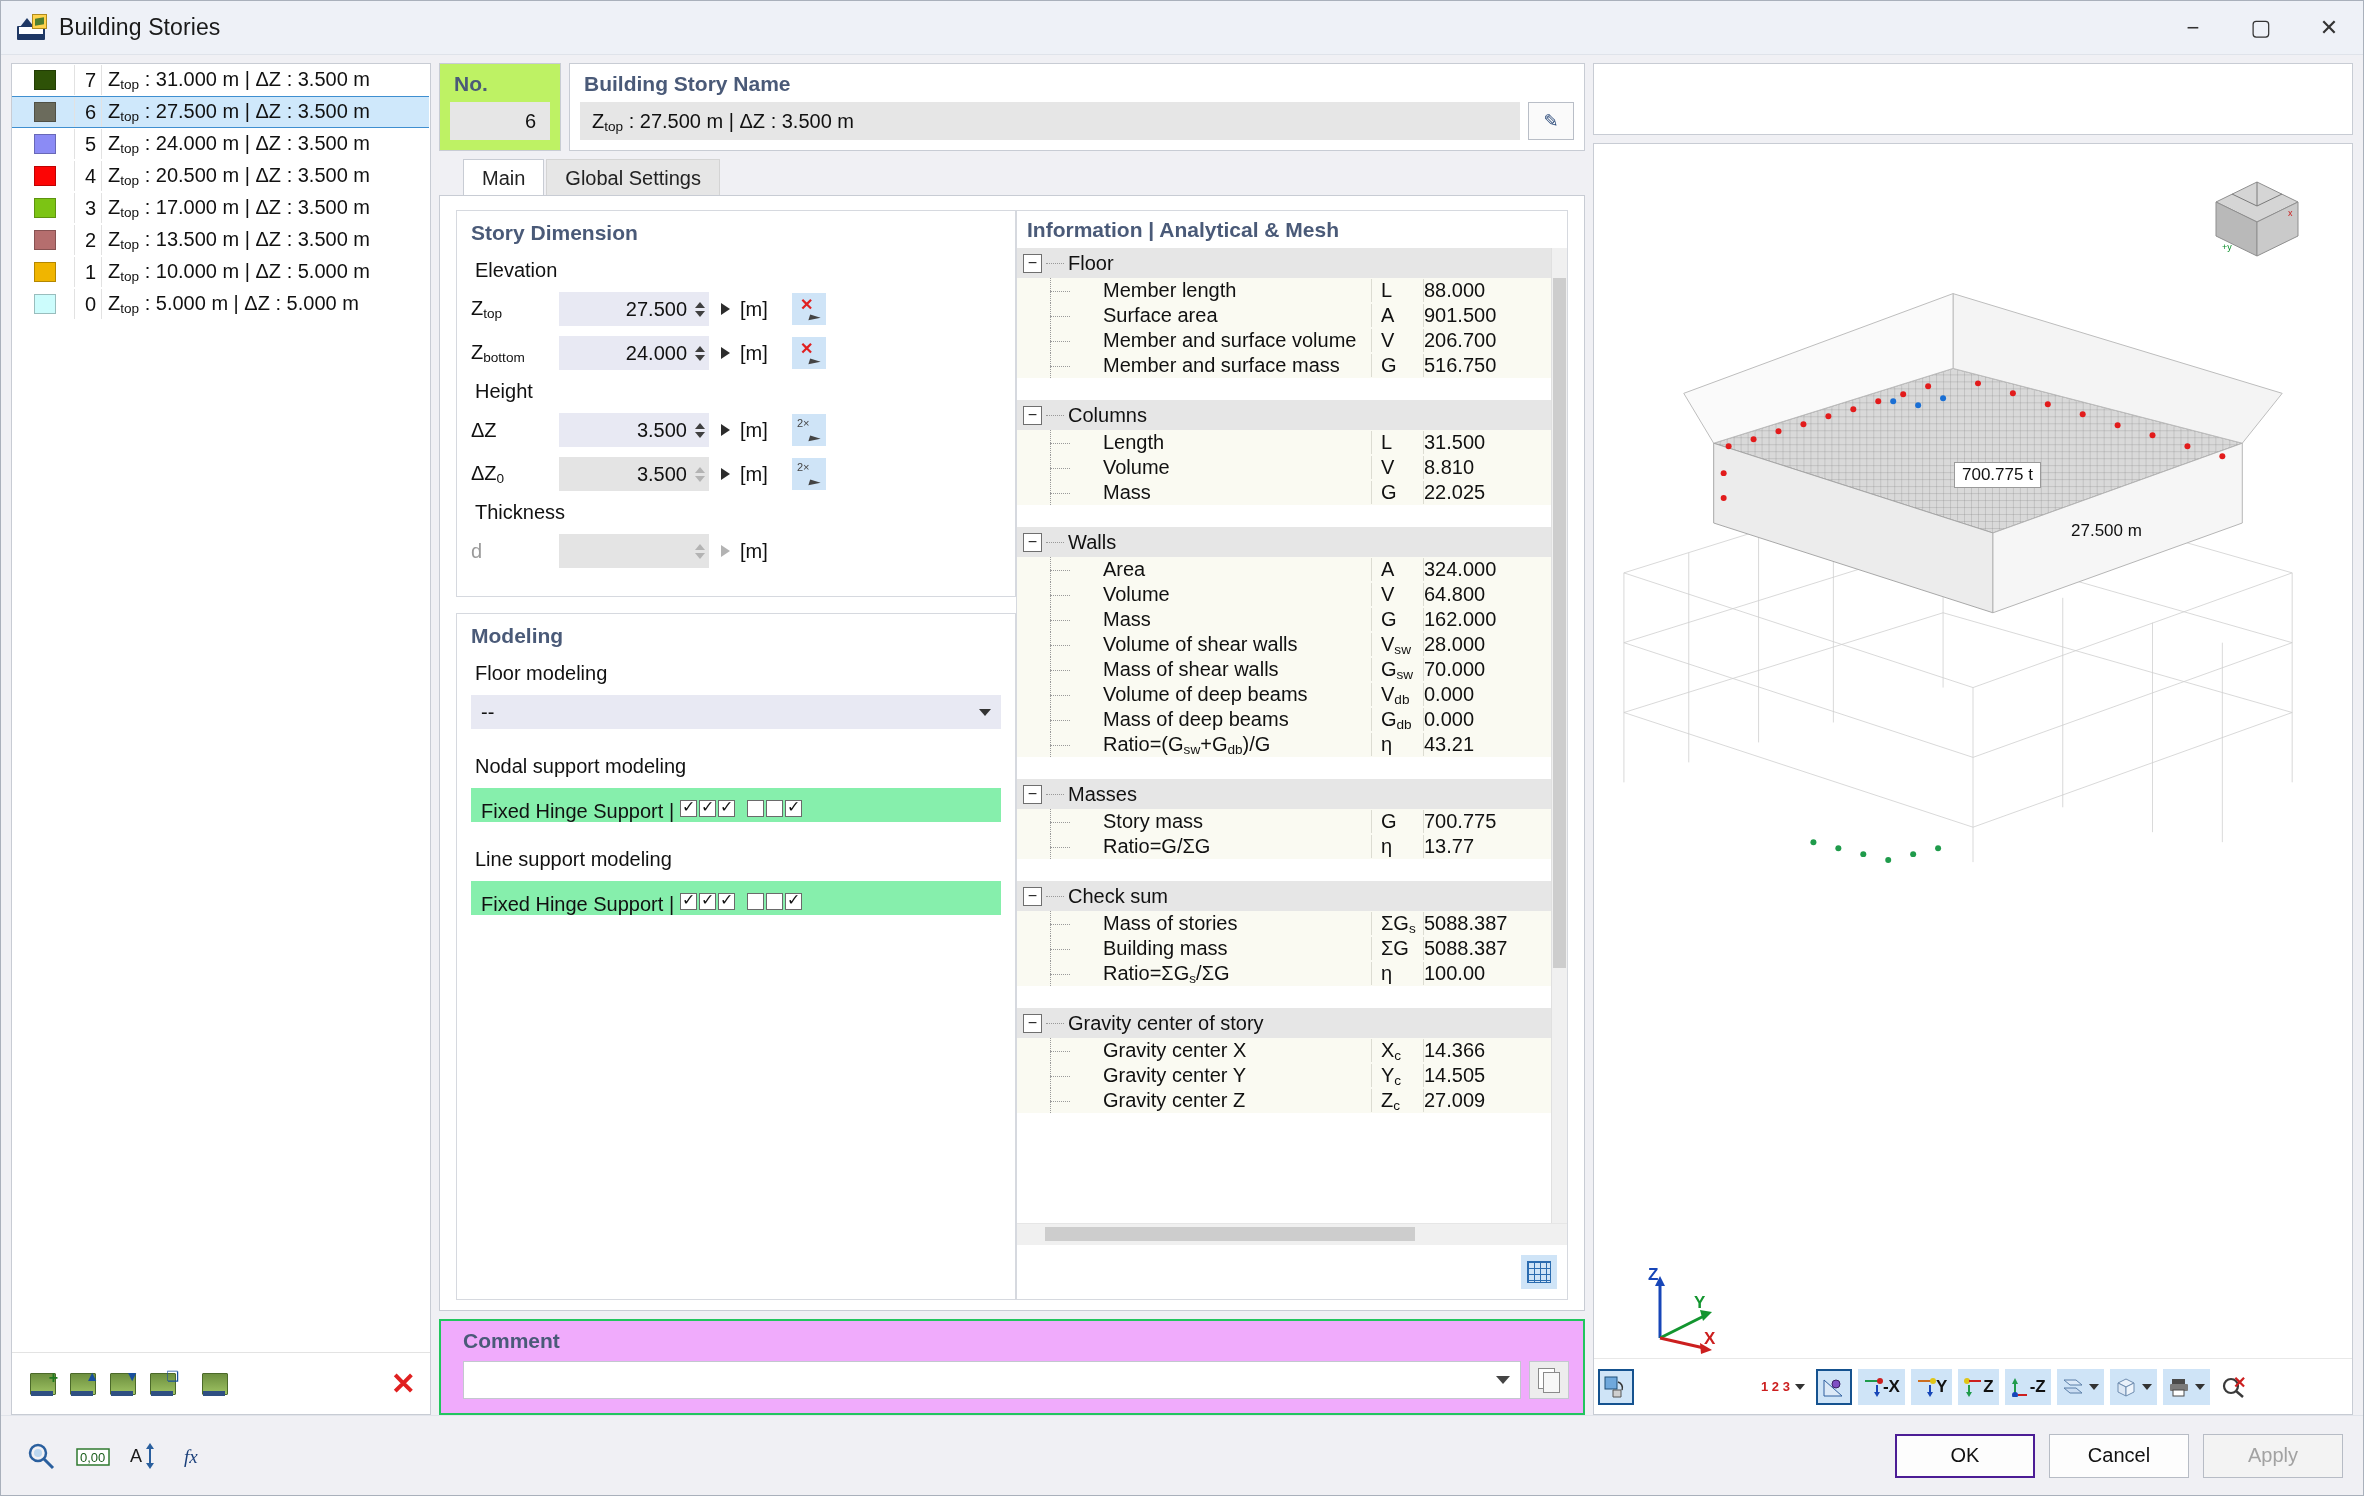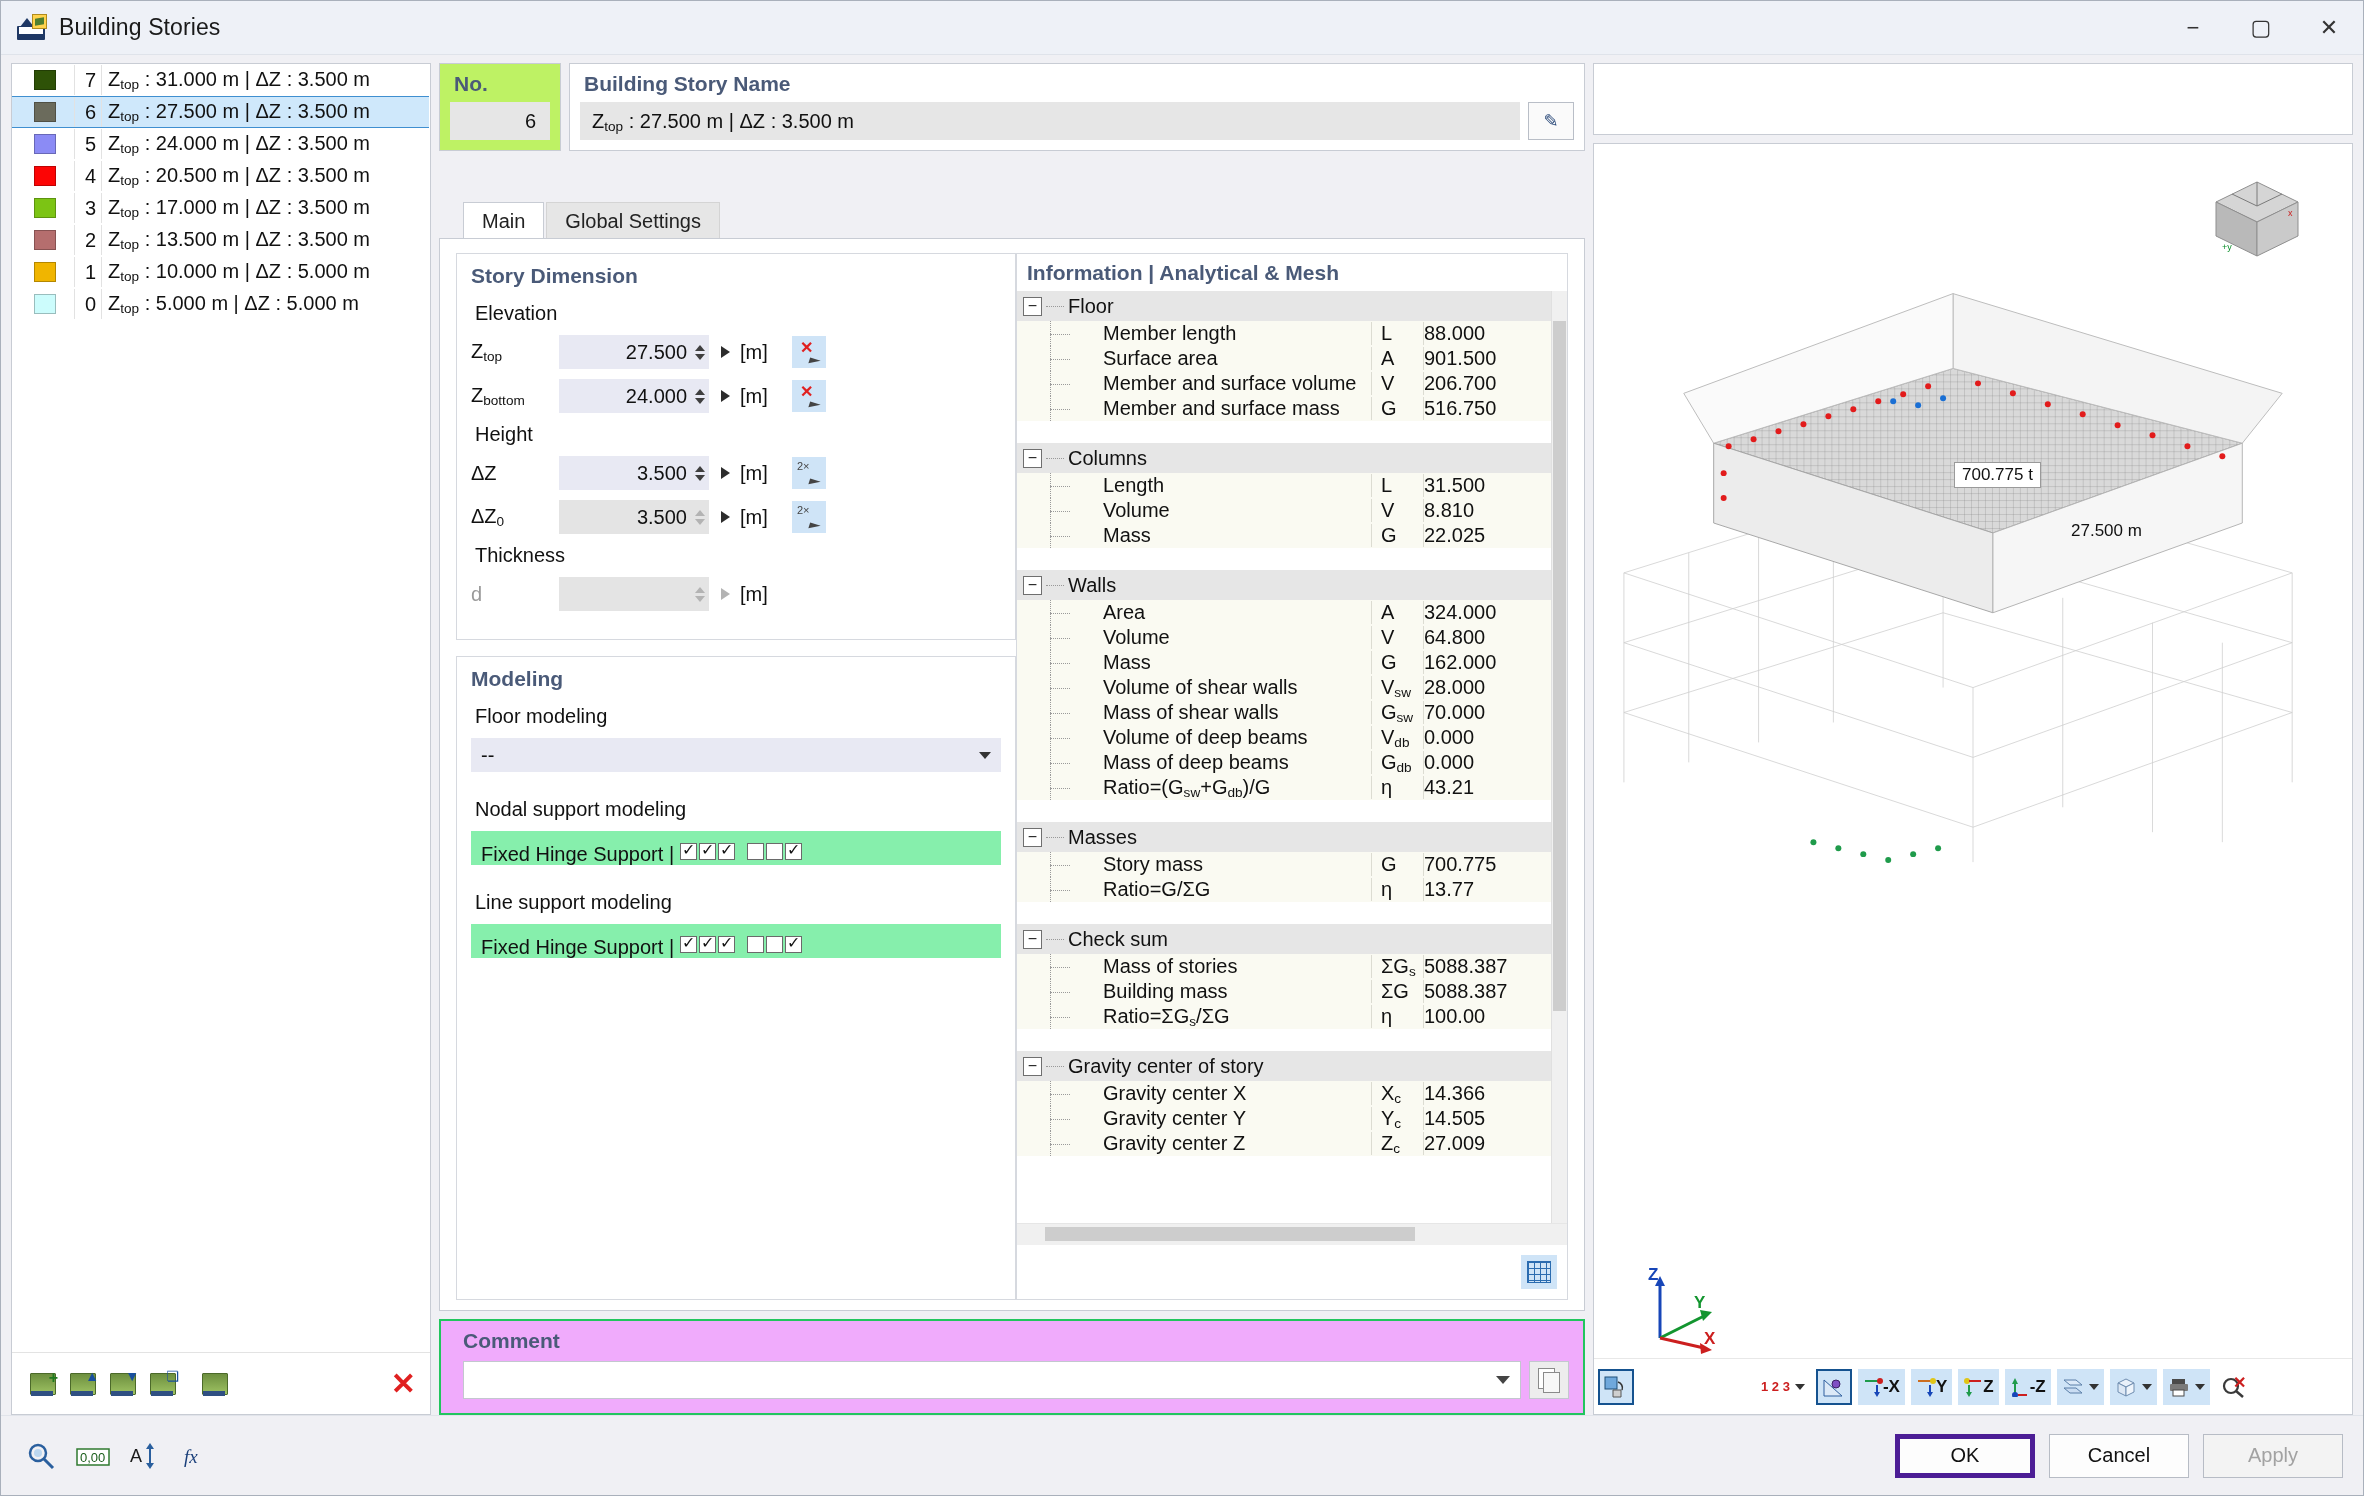--- a/index.html
+++ b/index.html
@@ -76,21 +76,21 @@
   .no-panel { width:122px; background:#bef264; border:1px solid #c8ccd4; }
   .no-panel .val {
     margin:0 10px 10px 10px; background:#e6e6e6; height:38px; line-height:38px;
     text-align:right; padding-right:14px; font-size:20px;
   }
   .name-panel { flex:1; background:#fff; border:1px solid #c8ccd4; }
   .name-row { display:flex; align-items:center; margin:0 10px 10px 10px; gap:8px; }
   .name-val { flex:1; background:#e6e6e6; height:38px; line-height:38px; padding-left:12px; font-size:20px; }
   .name-btn { width:46px; height:38px; background:#fafafa; border:1px solid #b9bec7; display:flex; align-items:center; justify-content:center; }
   .pen { font-size:18px; color:#2b4a7a; }
-  .tabs-wrap { flex:1; display:flex; flex-direction:column; min-height:0;margin-top:43px; }
+  .tabs-wrap { flex:1; display:flex; flex-direction:column; min-height:0; }
   .tabs { display:flex; height:36px; align-items:flex-end; padding-left:24px; }
   .tab {
     height:36px; line-height:36px; padding:0 18px; background:#e6e6e6; font-size:20px; color:#222;
     margin-right:2px; border:1px solid #d4d4d4; border-bottom:none;
   }
   .tab.active { background:#fff; border-color:#c8ccd4; position:relative; z-index:2; }
   .tab-body {
     flex:1; background:#fff; border:1px solid #c8ccd4; display:flex; padding:14px 16px 10px 16px; min-height:0;
   }
   .left-forms { width:560px; display:flex; flex-direction:column; gap:16px; min-width:0; }
@@ -184,21 +184,21 @@
   }
   .axis-ind { position:absolute; left:48px; bottom:58px; width:90px; height:90px; font-size:17px; font-weight:bold;}
   
   .footer { height:80px; display:flex; align-items:center; padding:0 20px; gap:12px; background:#f0f0f4; border-top:1px solid #e1e4ea;}
   .f-icon { width:40px;height:40px; position:relative; display:flex;align-items:center;justify-content:center; }
   .btns { margin-left:auto; display:flex; gap:14px; }
   .btn {
     width:140px; height:44px; font-size:20px; border:1px solid #b7bcc5; background:#fdfdfd; color:#111;
     display:flex; align-items:center; justify-content:center;
   }
-  .btn.primary { border:5px solid #4c1d95; }
+  .btn.primary { border:2px solid #4c1d95; }
   .btn.dis { color:#a2a2a2; background:#f3f3f3; }
 </style>
 </head>
 <body>
 
 <div class="window">
 
   <div class="titlebar">
     <div class="app-icon">
       <div class="base"></div>

